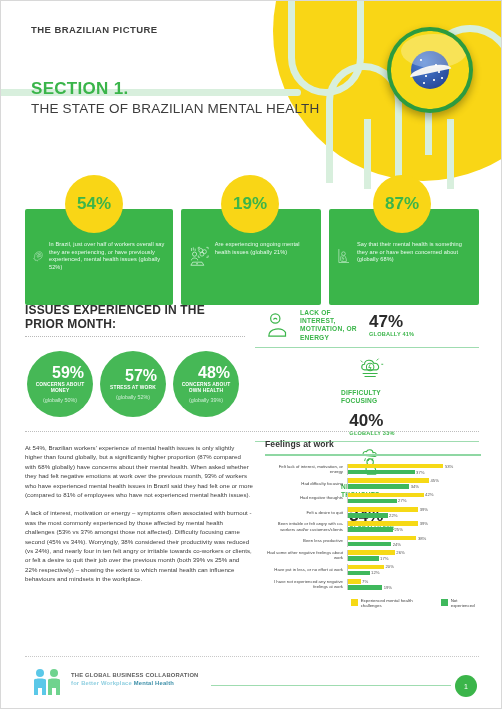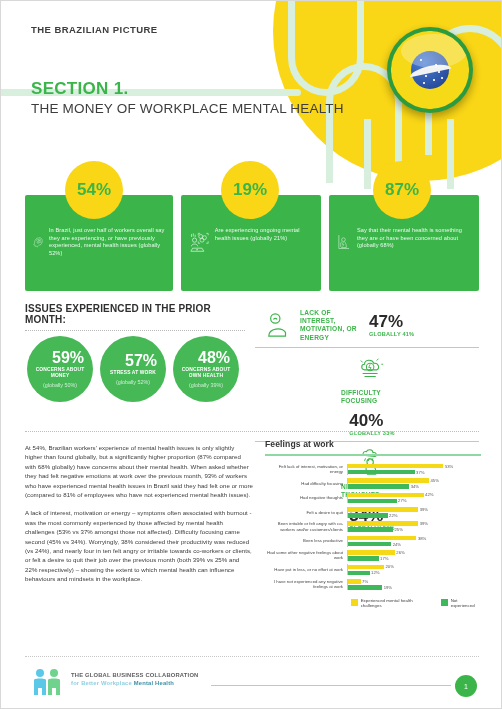--- a/index.html
+++ b/index.html
@@ -89,43 +89,43 @@
   }
   .flag-gloss {
     position:absolute; top:3px; left:10px; width:66px; height:34px;
     border-radius:50%; background:rgba(255,255,255,.28);
   }
   .star { position:absolute; width:1.6px; height:1.6px; background:#fff; border-radius:50%; }
 
   
   .cards { position:absolute; top:194px; left:24px; width:454px; height:96px; }
   .card {
-    position:absolute; top:0; height:96px; background:#3bb54a; border-radius:2px;
+    position:absolute; top:14px; height:96px; background:#3bb54a; border-radius:2px;
     padding:30px 8px 6px 8px;
   }
   .card.c1 { left:0; width:148px; }
   .card.c2 { left:156px; width:140px; }
   .card.c3 { left:304px; width:150px; }
   .card-body { display:flex; gap:6px; align-items:flex-start; }
   .card-txt { color:#eafbef; font-size:5.6px; line-height:7.6px; letter-spacing:.1px; padding-top:2px;}
   .bubble {
     position:absolute; top:-34px; width:58px; height:58px; border-radius:50%;
     background:#f9d616; color:#3bb54a; font-size:17px; font-weight:bold;
     display:flex; align-items:center; justify-content:center;
   }
   .c1 .bubble { left:40px; }
   .c2 .bubble { left:40px; }
   .c3 .bubble { left:44px; }
 
   
   .panel-left { position:absolute; top:302px; left:24px; width:220px; }
   .panel-right { position:absolute; top:302px; left:254px; width:224px; }
   .panel-head {
-    font-size:10px; font-weight:bold; color:#2f2f2f; letter-spacing:.15px;
-    padding-bottom:5px; border-bottom:1px dotted #b9b9b9; margin-bottom:5px;
+    font-size:12px; font-weight:bold; color:#2f2f2f; letter-spacing:.15px;
+    padding-bottom:5px; border-bottom:1px dotted #b9b9b9; margin-bottom:14px;
   }
   .circles { display:flex; gap:7px; justify-content:flex-start; padding-left:2px;}
   .circ {
     width:66px; height:66px; border-radius:50%; background:#46b856; color:#fff;
     display:flex; flex-direction:column; align-items:center; justify-content:center;
     text-align:center; padding:0 4px;
   }
   .circ .big { font-size:16px; font-weight:bold; line-height:16px;margin-left:16px; }
   .circ .lbl { font-size:4.9px; font-weight:bold; line-height:6px; letter-spacing:.15px; margin-top:1px;}
   .circ .glob { font-size:5.4px; color:#cdeed4; margin-top:3px; }
@@ -193,21 +193,21 @@
     <div class="tube flat"></div>
     <div class="green-swoosh"></div>
     <div class="green-swoosh2"></div>
   </div>
 
   <div class="kicker">
     <span class="sub">THE BRAZILIAN PICTURE</span>
   </div>
 
   <div class="section-no">SECTION 1.</div>
-  <div class="section-title">THE MONEY OF WORKPLACE MENTAL HEALTH</div>
+  <div class="section-title">THE STATE OF BRAZILIAN MENTAL HEALTH</div>
 
   <div class="flag-badge">
     <div class="flag-inner">
       <div class="flag-diamond"></div>
       <div class="flag-globe">
         <div class="flag-band"></div>
         <div class="star" style="top:8px;left:9px"></div>
         <div class="star" style="top:24px;left:14px"></div>
         <div class="star" style="top:28px;left:22px"></div>
         <div class="star" style="top:20px;left:27px"></div>

